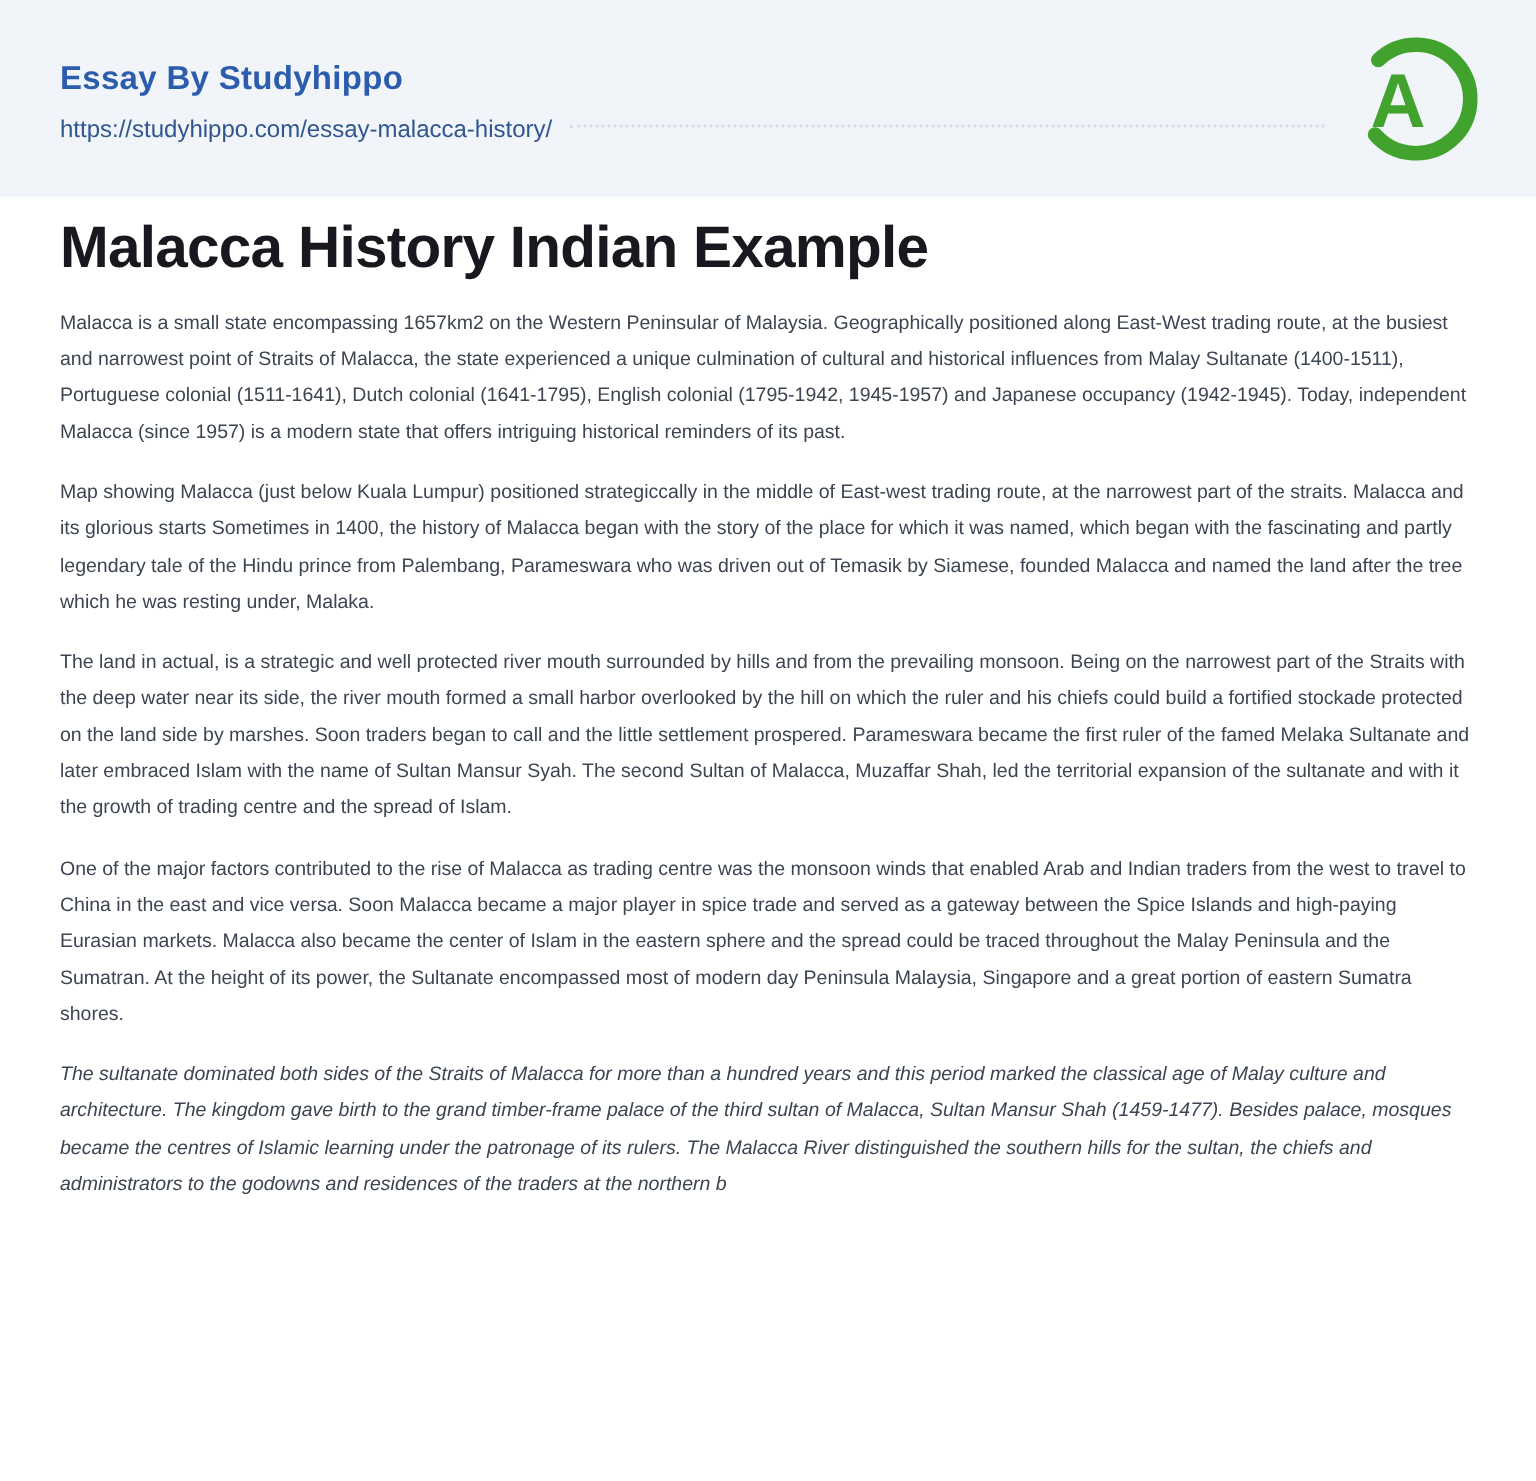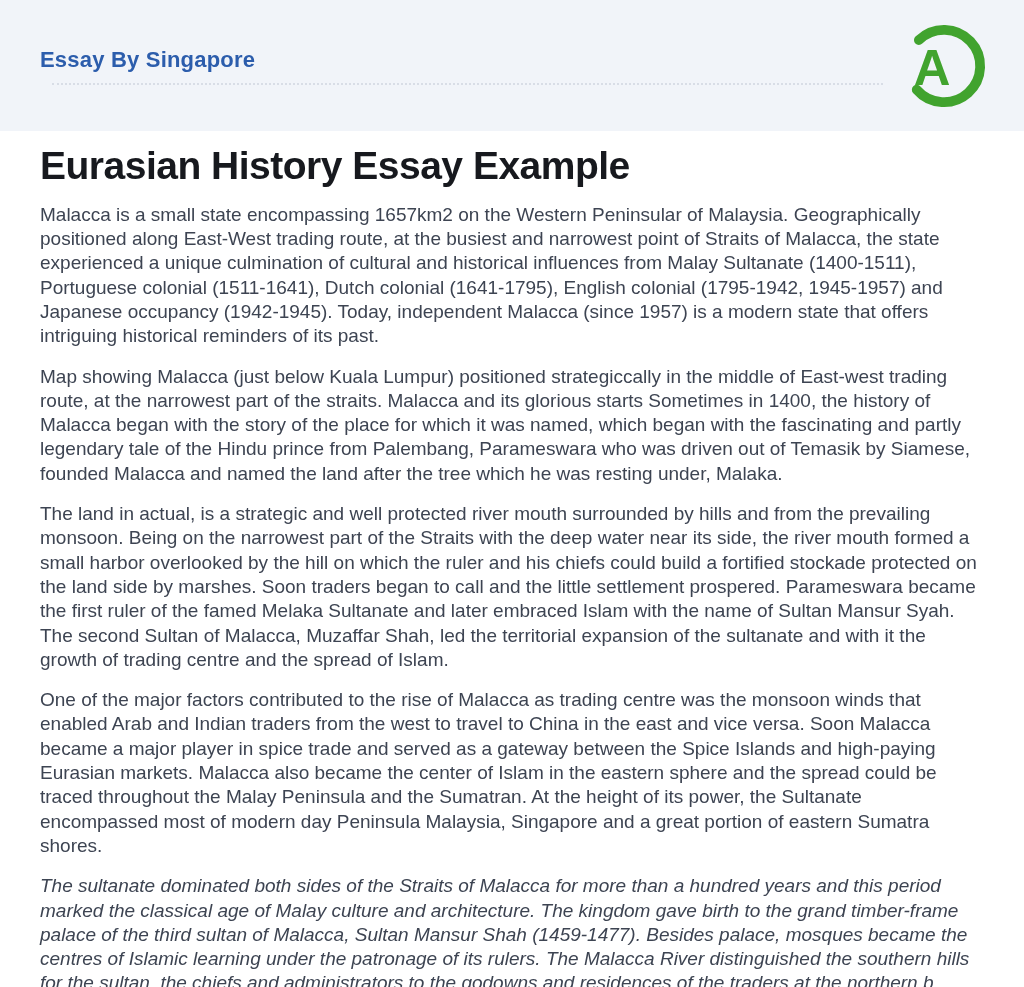--- a/index.html
+++ b/index.html
@@ -70,48 +70,49 @@
   .title {
     margin: 12px 0 13px 0;
     font-size: 39px;
     line-height: 1.2;
     font-weight: 700;
     letter-spacing: -0.5px;
     color: var(--c-title_text, #17191e);
   }
   .para {
     margin: 0 0 16px 0;
-    font-size: 19px;
+    font-size: 13px;
     line-height: 24.3px;
     color: var(--c-body_text, #3d4452);
   }
   .para:last-child { margin-bottom: 0; font-style: italic; }
 </style>
 </head>
 <body>
 
 <div class="page">
 
   <header class="header">
     <div class="header-text">
-      <div class="site-title">Essay By Singapore</div>
+      <div class="site-title">Essay By Studyhippo</div>
       <div class="url-row">
+        <a class="page-url" href="#">https://studyhippo.com/essay-malacca-history/</a>
         <div class="leader"></div>
       </div>
     </div>
     <div class="logo">
       <svg viewBox="0 0 88 88">
         <path d="M18.3 17.4 A37 37 0 1 1 16.1 68.3" fill="none" stroke="var(--c-logo_green, #41a32e)" stroke-width="10" stroke-linecap="round"></path>
         <text x="13" y="63">A</text>
       </svg>
     </div>
   </header>
 
   <main class="content">
-    <h1 class="title">Eurasian History Essay Example</h1>
+    <h1 class="title">Malacca History Indian Example</h1>
     <p class="para">Malacca is a small state encompassing 1657km2 on the Western Peninsular of Malaysia. Geographically positioned along East-West trading route, at the busiest and narrowest point of Straits of Malacca, the state experienced a unique culmination of cultural and historical influences from Malay Sultanate (1400-1511), Portuguese colonial (1511-1641), Dutch colonial (1641-1795), English colonial (1795-1942, 1945-1957) and Japanese occupancy (1942-1945). Today, independent Malacca (since 1957) is a modern state that offers intriguing historical reminders of its past.</p>
     <p class="para">Map showing Malacca (just below Kuala Lumpur) positioned strategiccally in the middle of East-west trading route, at the narrowest part of the straits. Malacca and its glorious starts Sometimes in 1400, the history of Malacca began with the story of the place for which it was named, which began with the fascinating and partly legendary tale of the Hindu prince from Palembang, Parameswara who was driven out of Temasik by Siamese, founded Malacca and named the land after the tree which he was resting under, Malaka.</p>
     <p class="para">The land in actual, is a strategic and well protected river mouth surrounded by hills and from the prevailing monsoon. Being on the narrowest part of the Straits with the deep water near its side, the river mouth formed a small harbor overlooked by the hill on which the ruler and his chiefs could build a fortified stockade protected on the land side by marshes. Soon traders began to call and the little settlement prospered. Parameswara became the first ruler of the famed Melaka Sultanate and later embraced Islam with the name of Sultan Mansur Syah. The second Sultan of Malacca, Muzaffar Shah, led the territorial expansion of the sultanate and with it the growth of trading centre and the spread of Islam.</p>
     <p class="para">One of the major factors contributed to the rise of Malacca as trading centre was the monsoon winds that enabled Arab and Indian traders from the west to travel to China in the east and vice versa. Soon Malacca became a major player in spice trade and served as a gateway between the Spice Islands and high-paying Eurasian markets. Malacca also became the center of Islam in the eastern sphere and the spread could be traced throughout the Malay Peninsula and the Sumatran. At the height of its power, the Sultanate encompassed most of modern day Peninsula Malaysia, Singapore and a great portion of eastern Sumatra shores.</p>
     <p class="para">The sultanate dominated both sides of the Straits of Malacca for more than a hundred years and this period marked the classical age of Malay culture and architecture. The kingdom gave birth to the grand timber-frame palace of the third sultan of Malacca, Sultan Mansur Shah (1459-1477). Besides palace, mosques became the centres of Islamic learning under the patronage of its rulers. The Malacca River distinguished the southern hills for the sultan, the chiefs and administrators to the godowns and residences of the traders at the northern b</p>
   </main>
 
 </div>
 
 </body></html>

